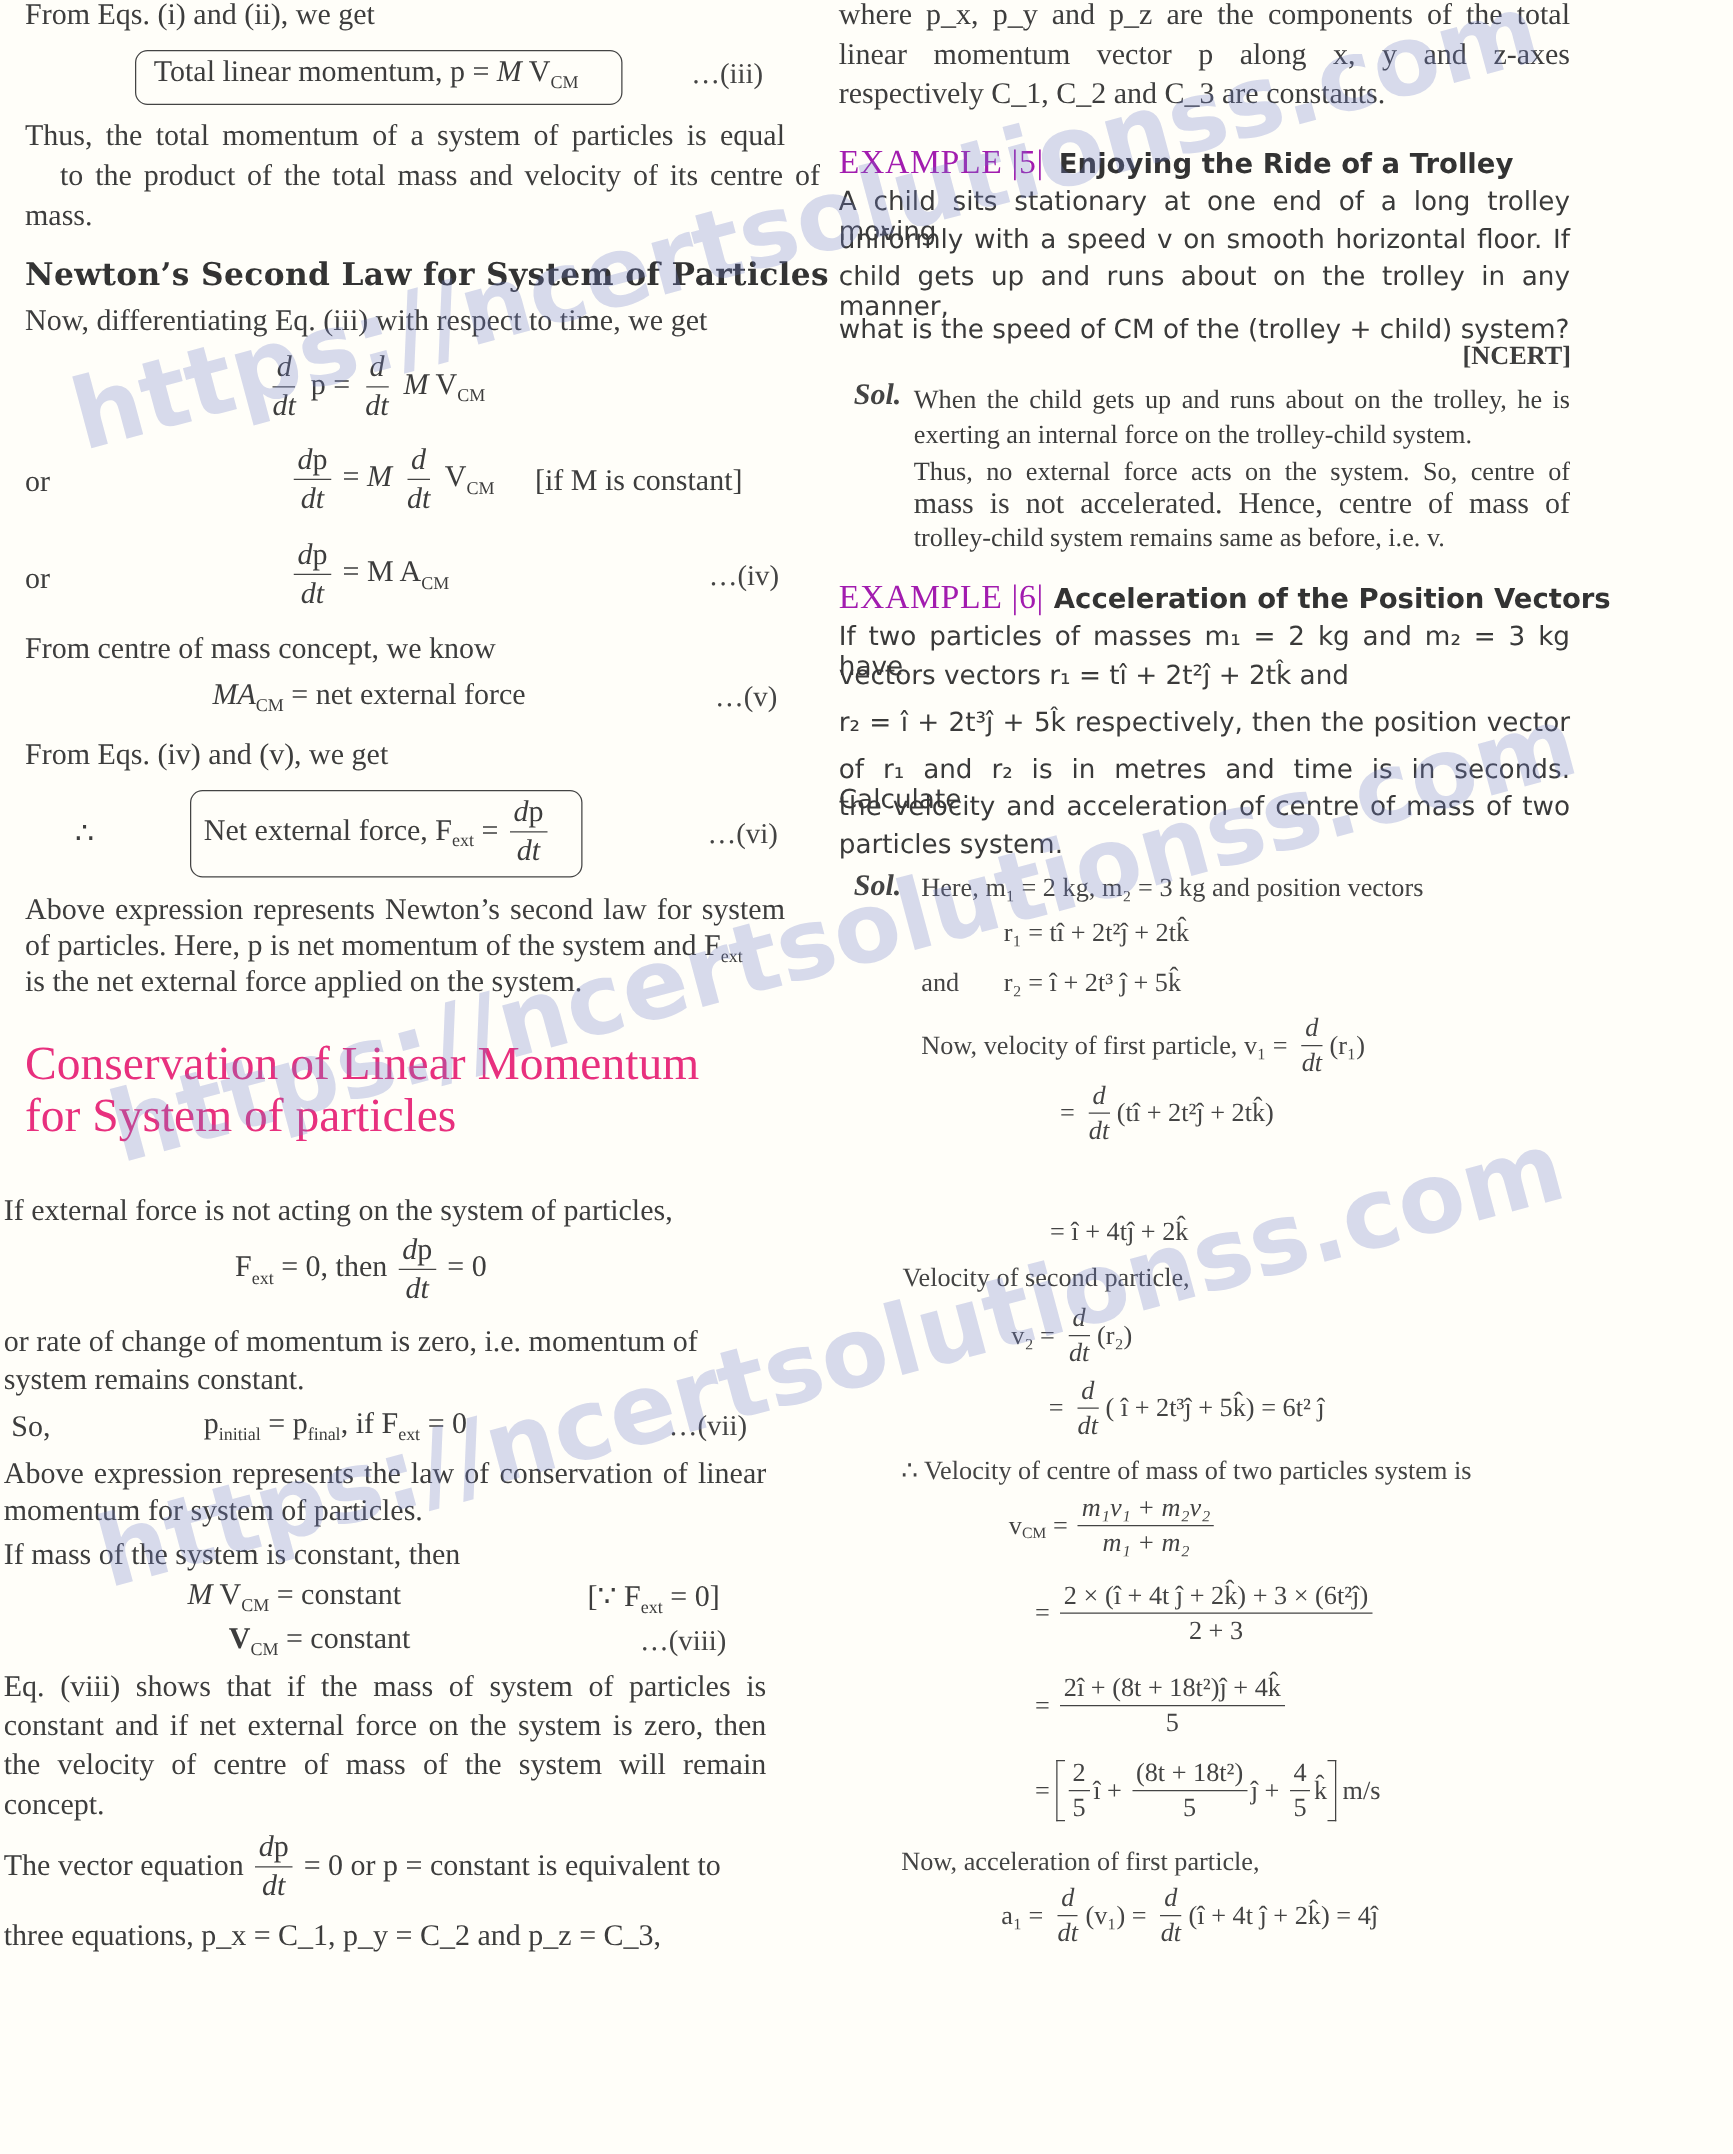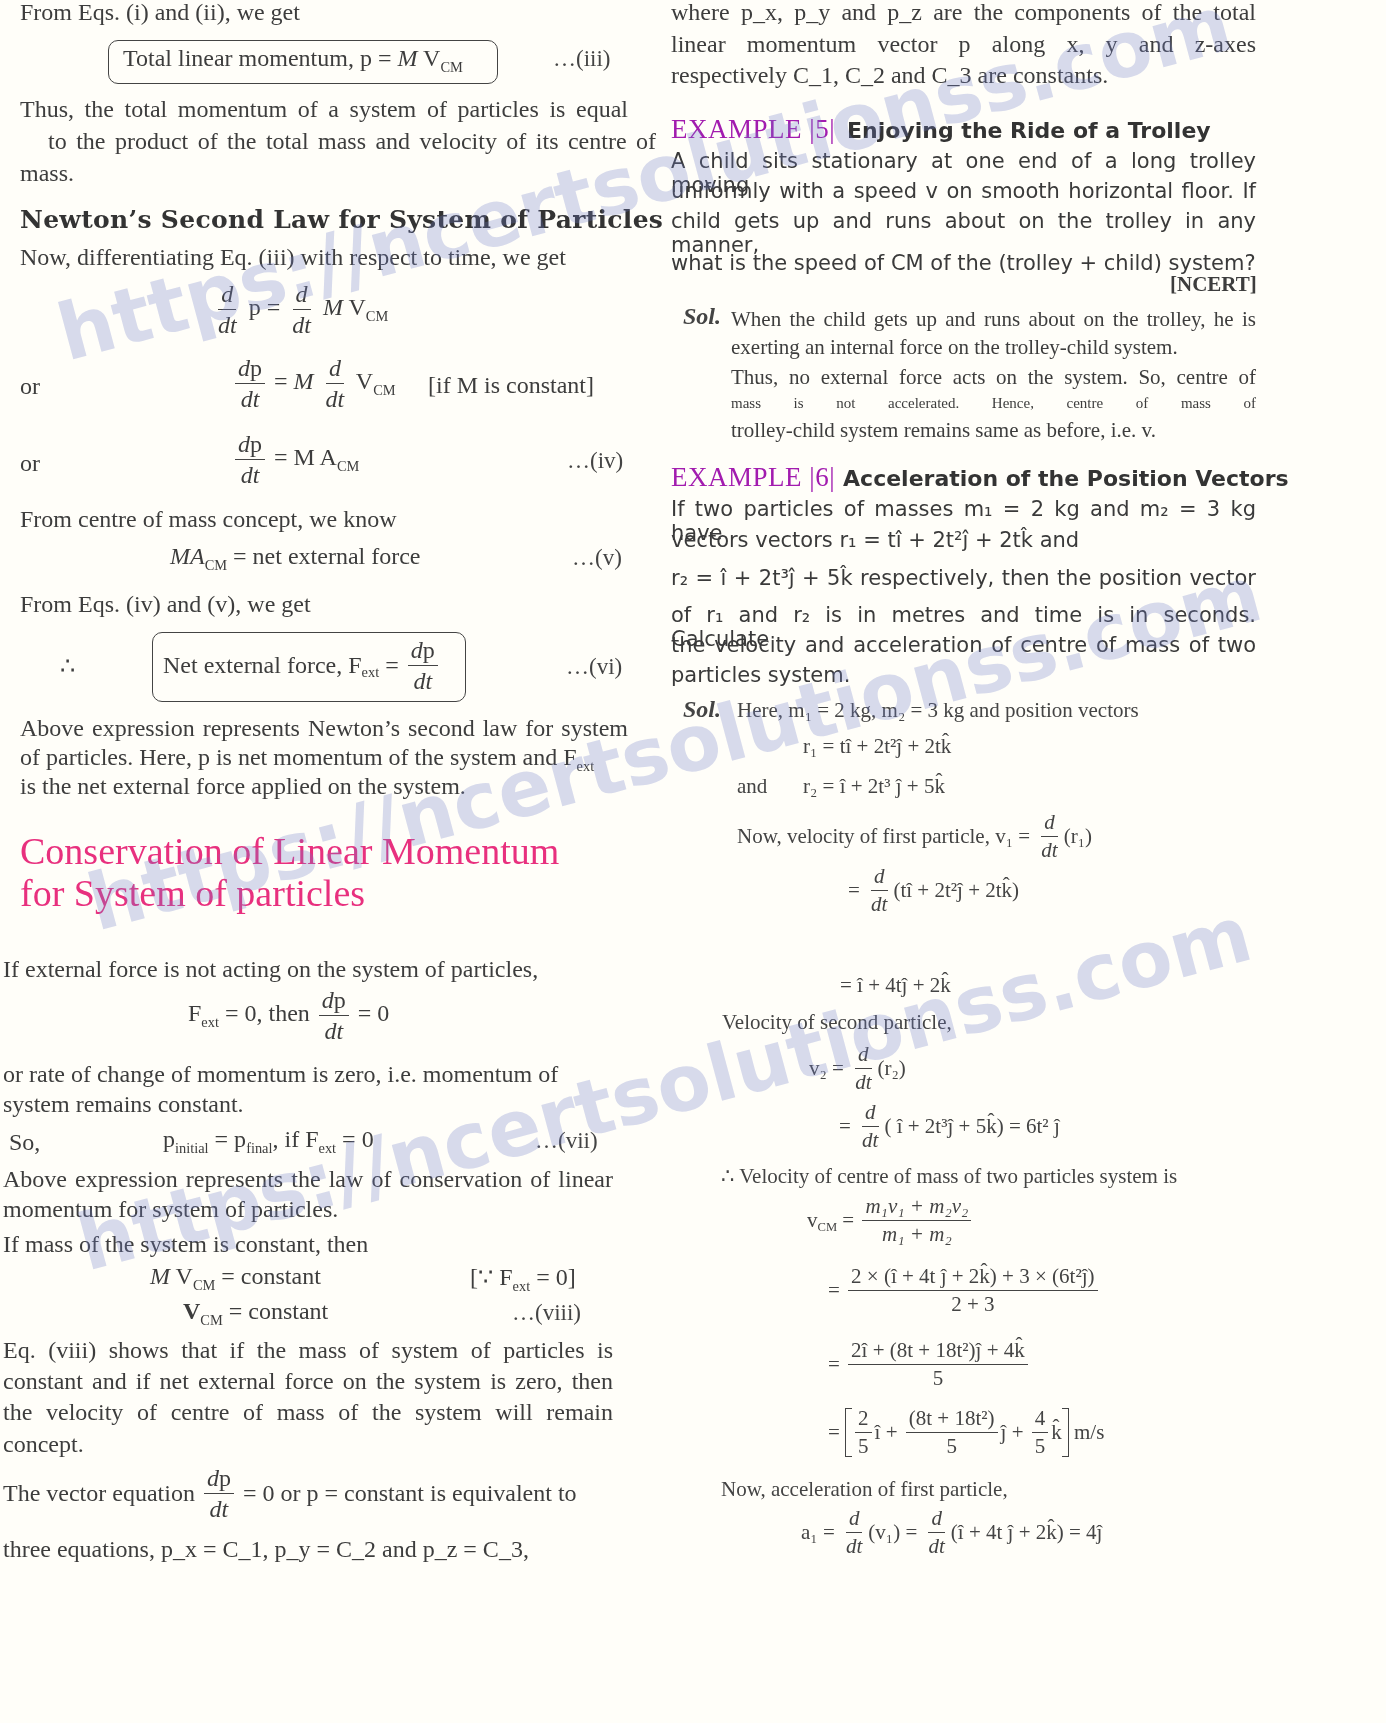--- a/index.html
+++ b/index.html
@@ -196,21 +196,21 @@
   <div class="abs sans just" style="left:-22px; top:149px; width:585px;">A child sits stationary at one end of a long trolley moving</div>
   <div class="abs sans just" style="left:-22px; top:179px; width:585px;">uniformly with a speed v on smooth horizontal floor. If</div>
   <div class="abs sans just" style="left:-22px; top:209px; width:585px;">child gets up and runs about on the trolley in any manner,</div>
   <div class="abs sans" style="left:-22px; top:239px;margin-top:12px;">what is the speed of CM of the (trolley + child) system?</div>
   <div class="abs txt" style="left:477px; top:268px; font-size:21px; font-weight:bold;">[NCERT]</div>
 
   <div class="abs sol-label" style="left:-10px; top:303px;">Sol.</div>
   <div class="abs txt just" style="left:38px; top:303px; width:525px; font-size:21px;">When the child gets up and runs about on the trolley, he is</div>
   <div class="abs txt" style="left:38px; top:331px; font-size:21px;">exerting an internal force on the trolley-child system.</div>
   <div class="abs txt just" style="left:38px; top:361px; width:525px; font-size:21px;">Thus, no external force acts on the system. So, centre of</div>
-  <div class="abs txt just" style="left:38px; top:387px; width:525px; font-size:15px;">mass is not accelerated. Hence, centre of mass of</div>
+  <div class="abs txt just" style="left:38px; top:387px; width:525px; font-size:24px;">mass is not accelerated. Hence, centre of mass of</div>
   <div class="abs txt" style="left:38px; top:414px; font-size:21px;">trolley-child system remains same as before, i.e. v.</div>
 
   <div class="abs" style="left:-22px; top:462px;">
     <span class="ex-label">EXAMPLE |6|</span>
     <span class="ex-title" style="margin-left:4px;">Acceleration of the Position Vectors</span>
   </div>
   <div class="abs sans just" style="left:-22px; top:497px; width:585px;">If two particles of masses m₁ = 2 kg and m₂ = 3 kg have</div>
   <div class="abs sans" style="left:-22px; top:528px;">vectors vectors r₁ = tî + 2t²ĵ + 2tk̂ and</div>
   <div class="abs sans just" style="left:-22px; top:566px; width:585px;">r₂ = î + 2t³ĵ + 5k̂ respectively, then the position vector</div>
   <div class="abs sans just" style="left:-22px; top:603px; width:585px;">of r₁ and r₂ is in metres and time is in seconds. Calculate</div>

